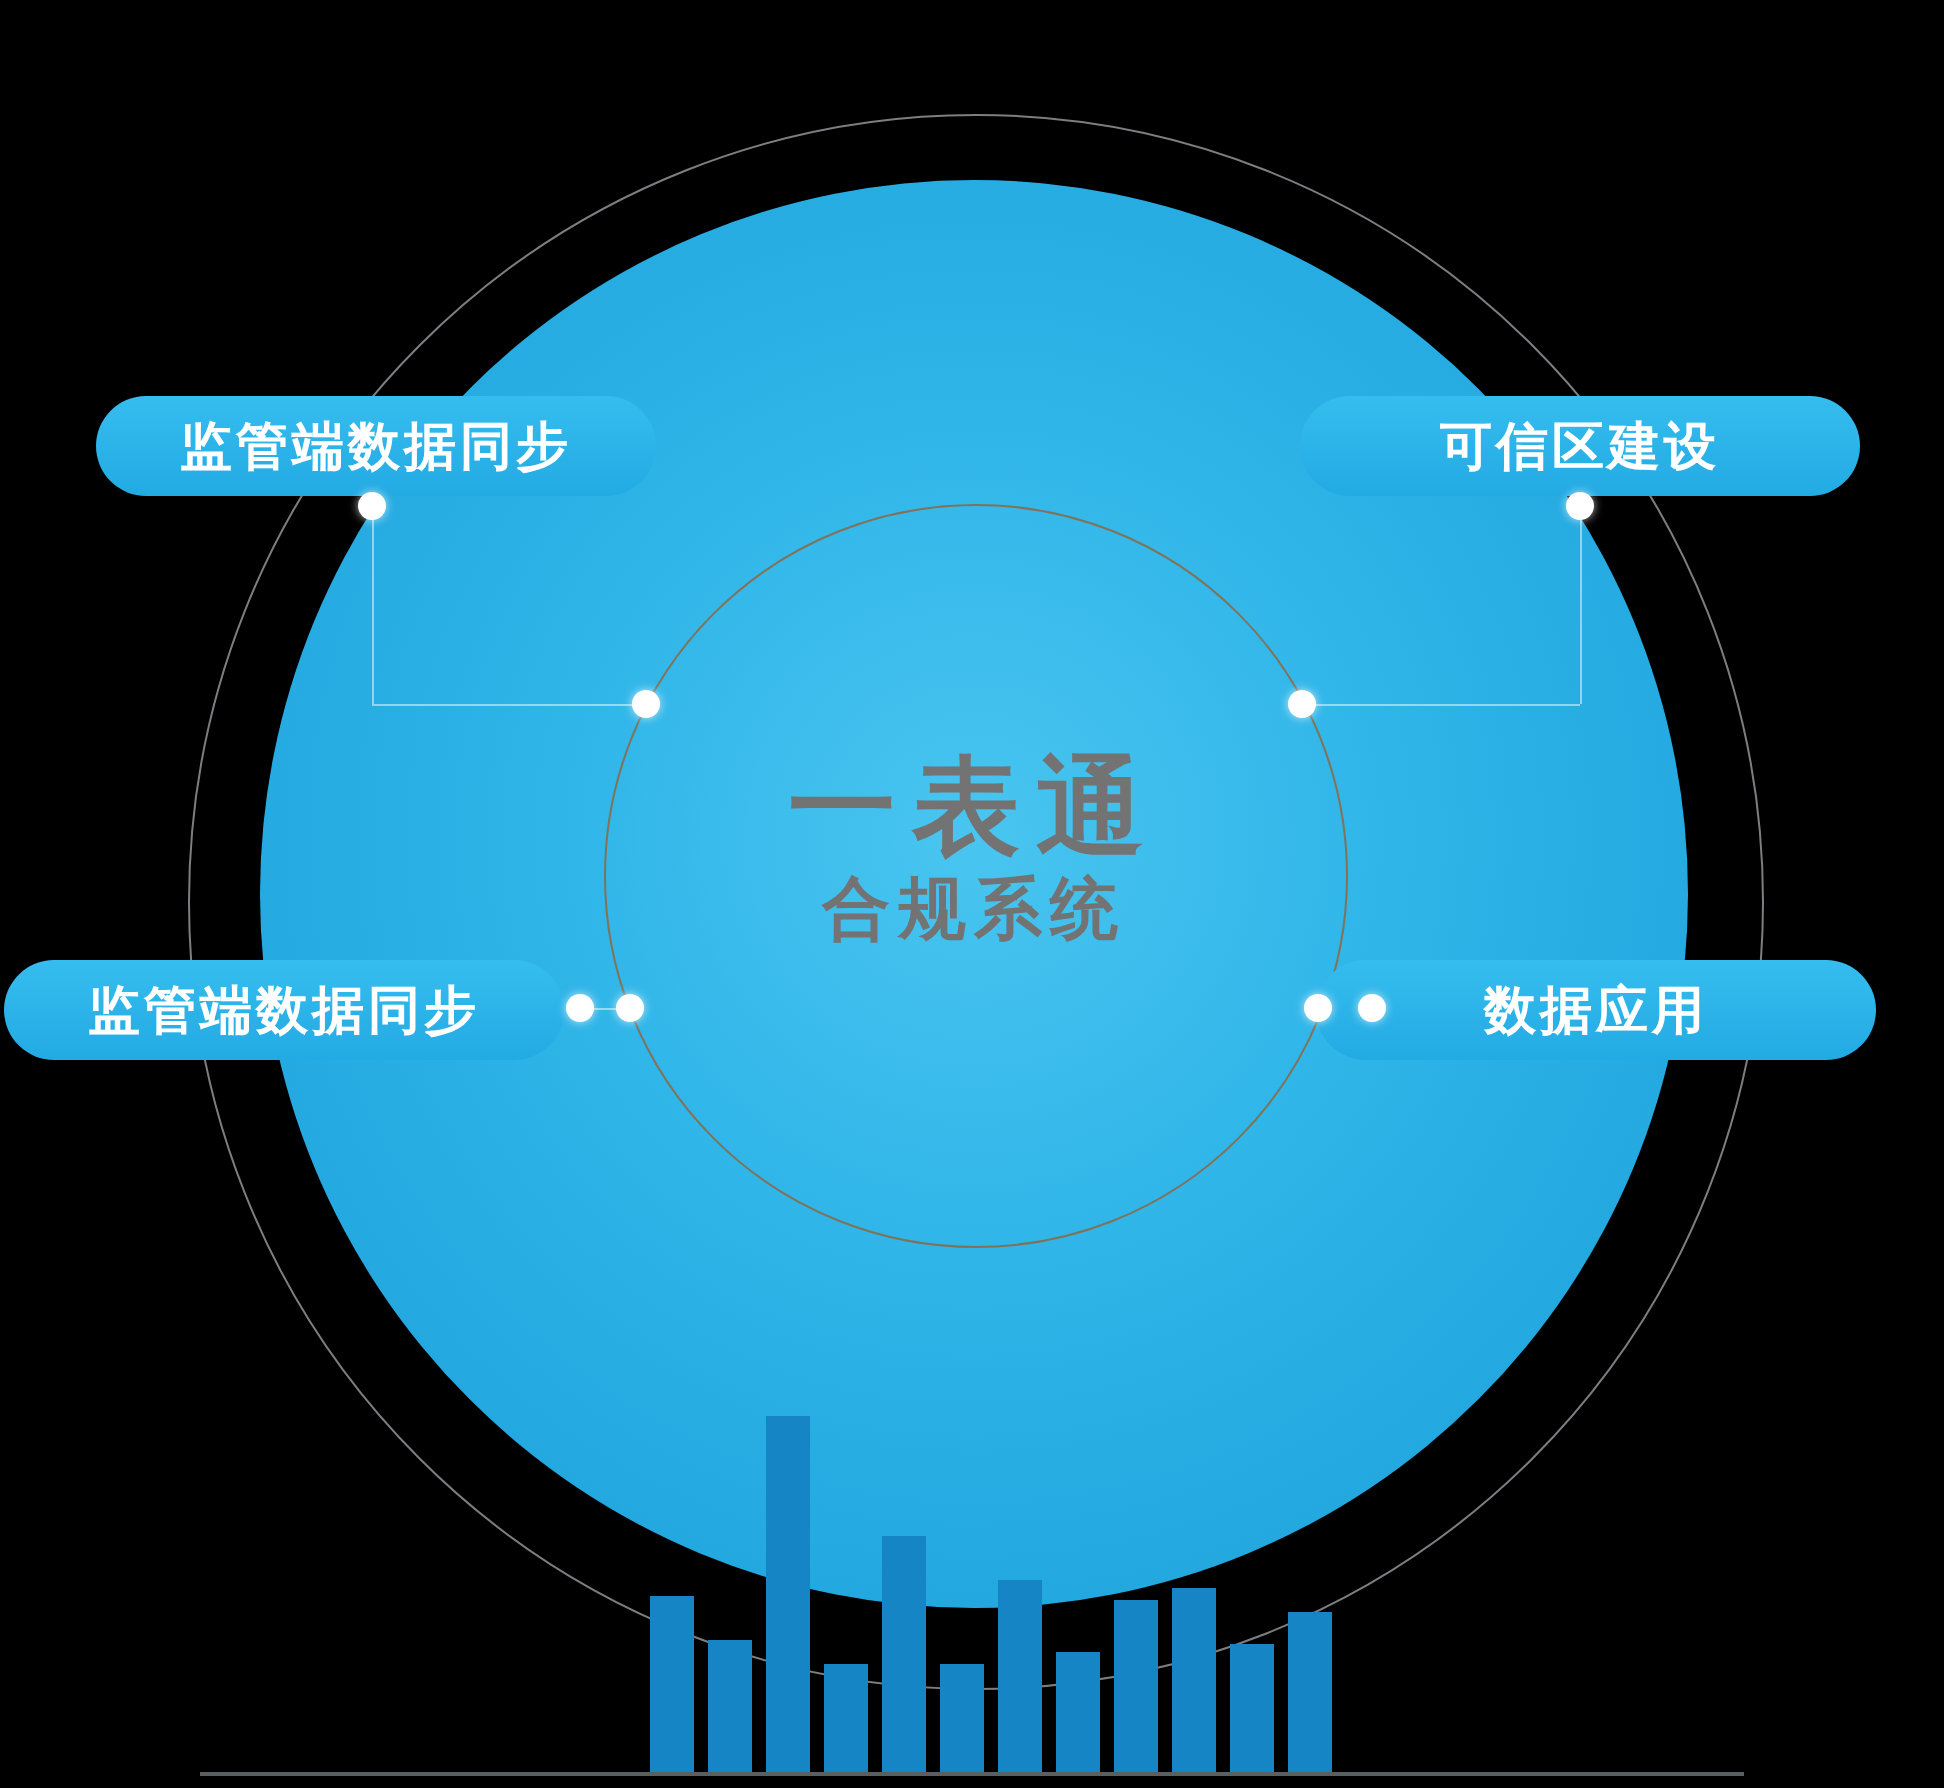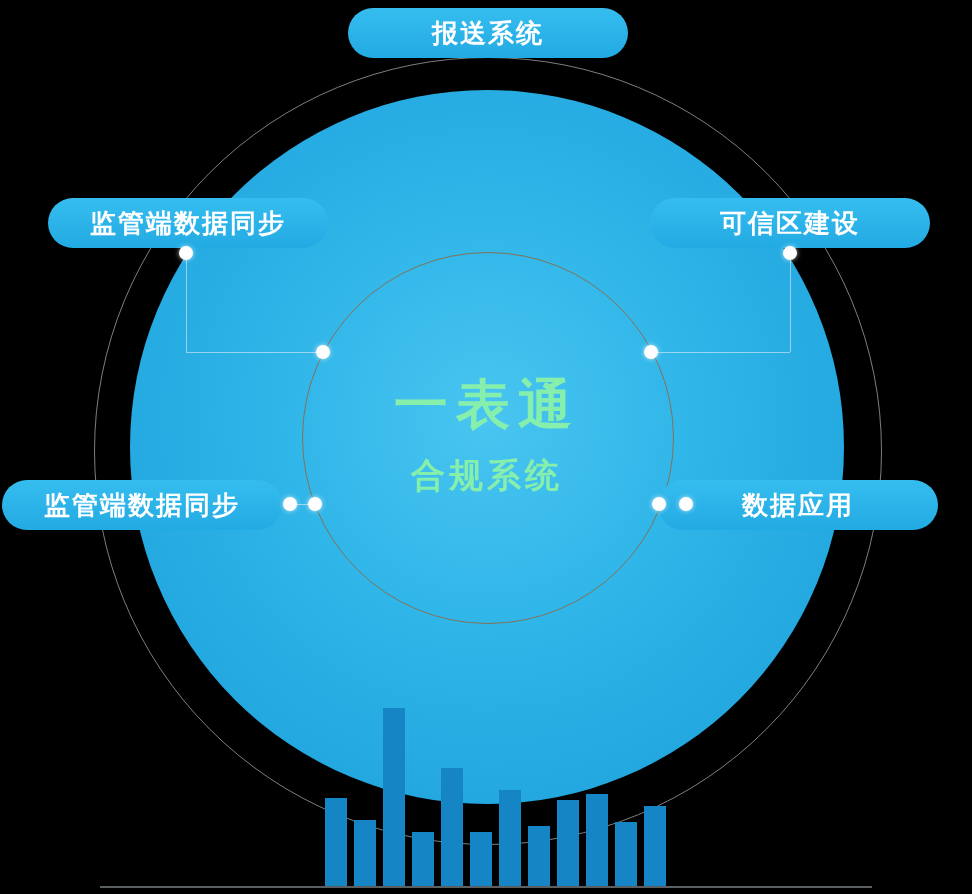--- a/index.html
+++ b/index.html
@@ -52,35 +52,35 @@
     border: 1px solid var(--ring-inner, rgba(138,106,72,0.9));
     z-index: 4;
   }
 
   .center-text {
     position: absolute;
     left: 287px;
     top: 374px;
     width: 400px;
     text-align: center;
-    color: #86efac;
+    color: #737373;
     z-index: 5;
   }
   .center-title {
     font-size: 54px;
     font-weight: bold;
     letter-spacing: 8px;
     line-height: 60px;
   }
   .center-subtitle {
     font-size: 34px;
     font-weight: bold;
     letter-spacing: 4px;
     line-height: 42px;
-    margin-top: 20px;
+    margin-top: 0;
   }
 
   .pill {
     position: absolute;
     width: 280px;
     height: 50px;
     border-radius: 25px;
     background: linear-gradient(180deg, #36bdef 0%, var(--pill-blue, #22aae3) 100%);
     color: #ffffff;
     font-size: 26px;
@@ -146,23 +146,20 @@
 
   <div class="big-circle"></div>
   <div class="outer-ring"></div>
   <div class="inner-ring"></div>
 
   <div class="center-text">
     <div class="center-title">一表通</div>
     <div class="center-subtitle">合规系统</div>
   </div>
 
-  <div class="pill pill-top">
-    <span>报送系统</span>
-  </div>
   <div class="pill pill-upper-left">
     <span>监管端数据同步</span>
   </div>
   <div class="pill pill-upper-right">
     <span>可信区建设</span>
   </div>
   <div class="pill pill-lower-left">
     <span>监管端数据同步</span>
   </div>
   <div class="pill pill-lower-right">

